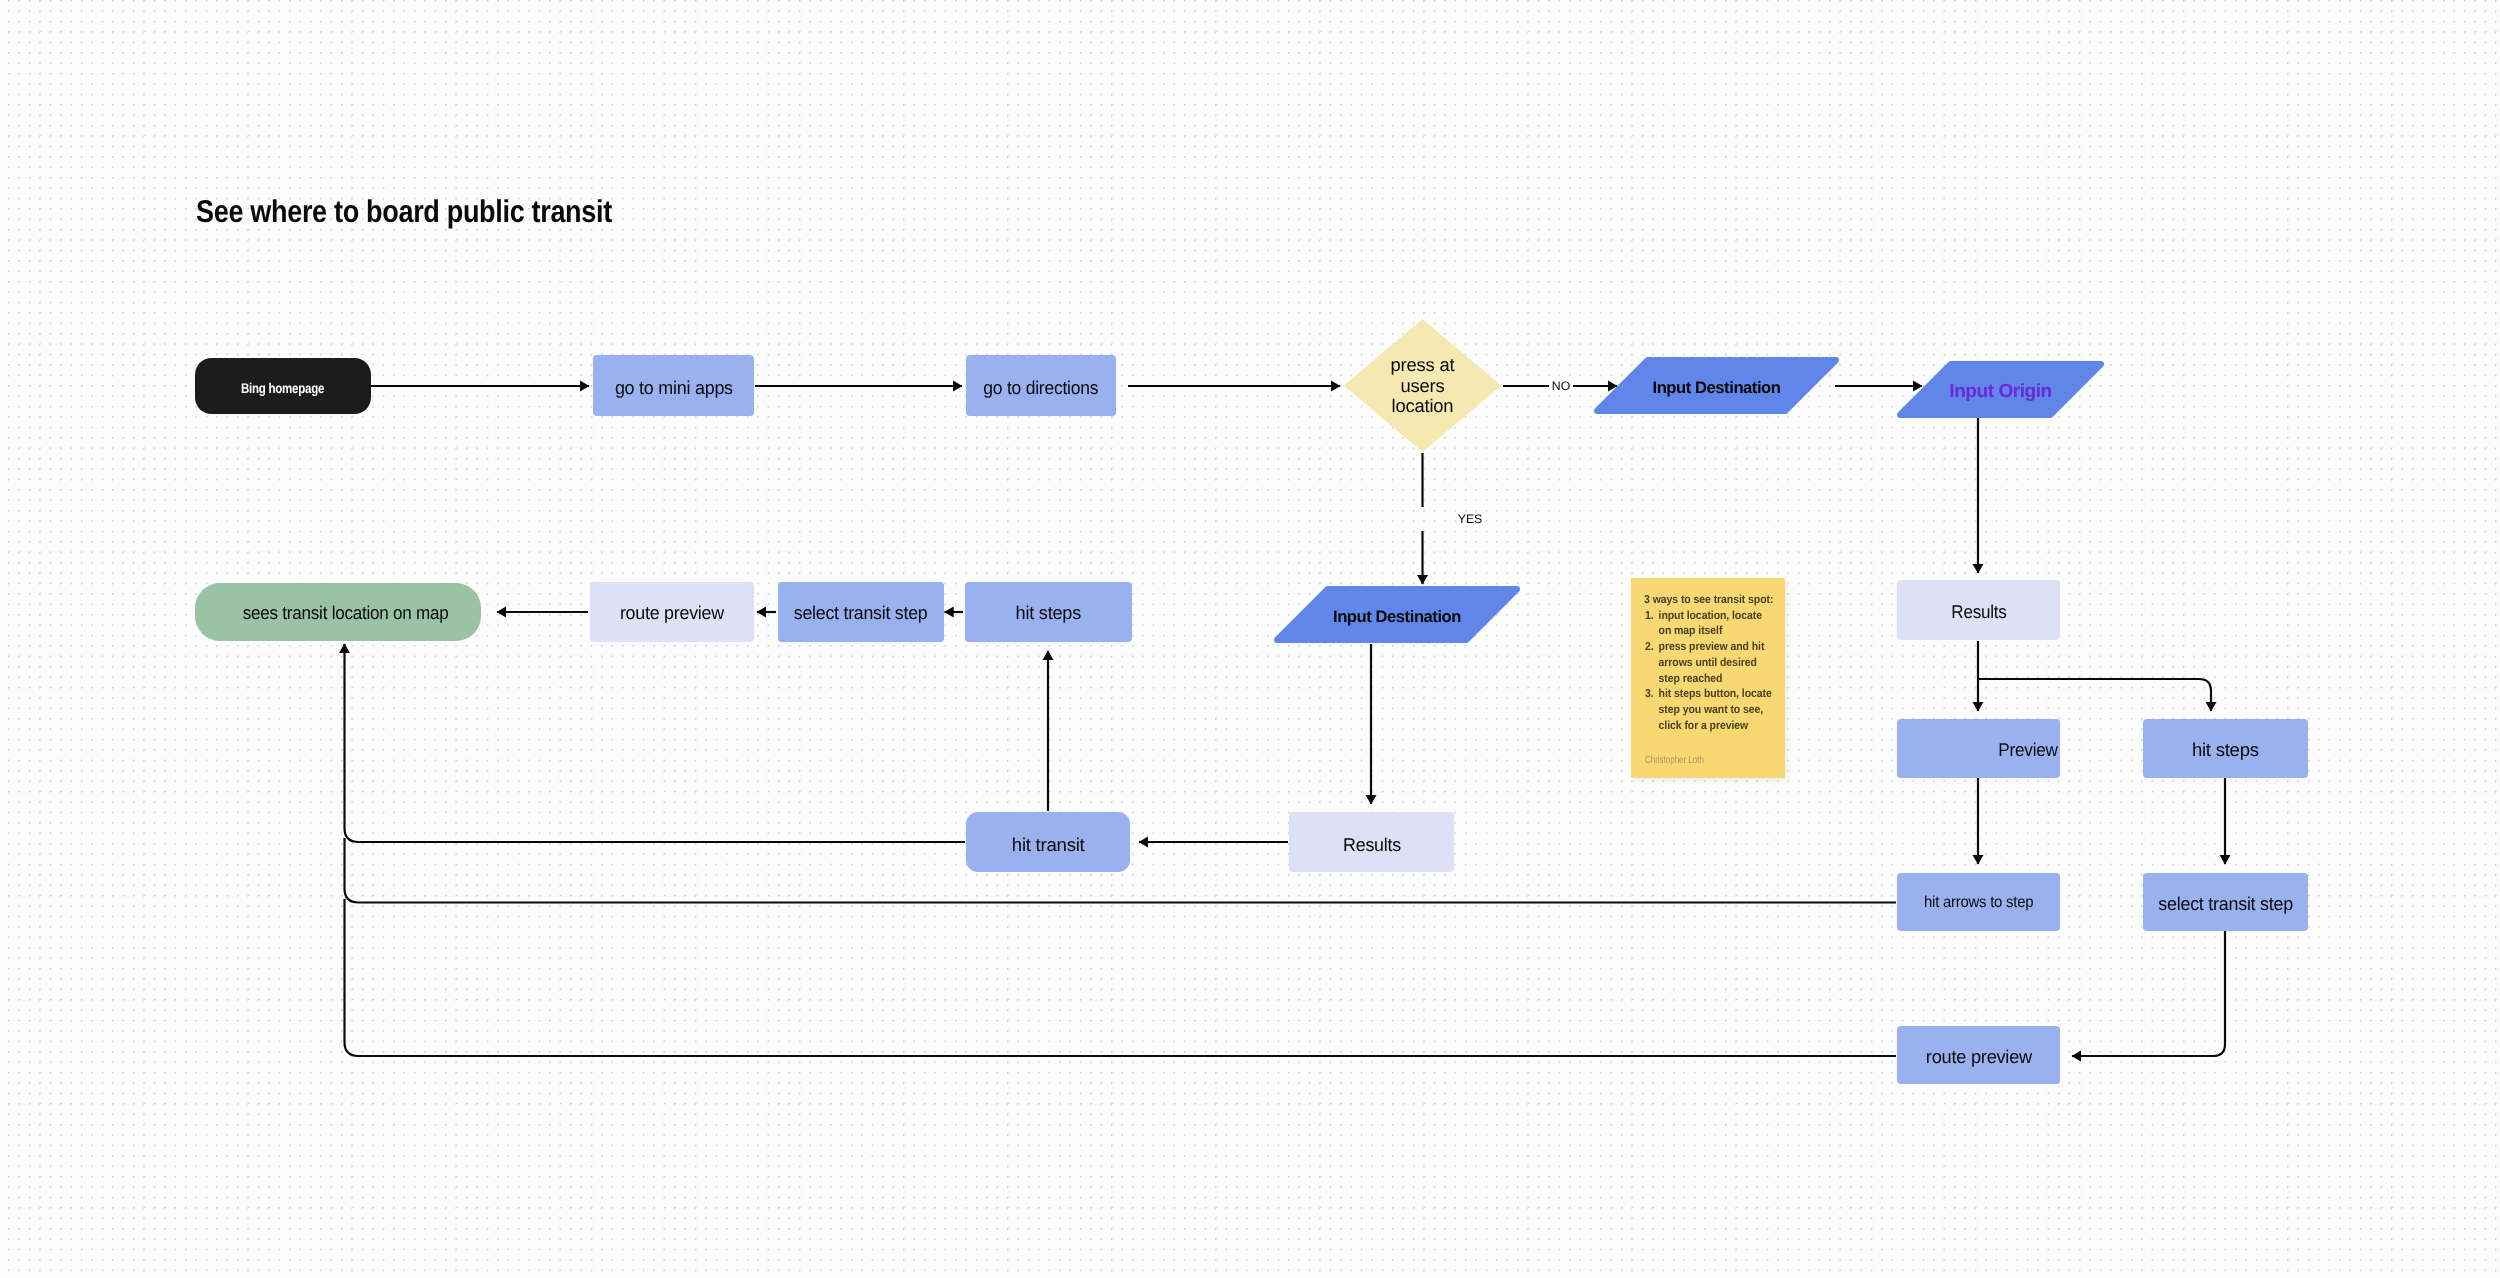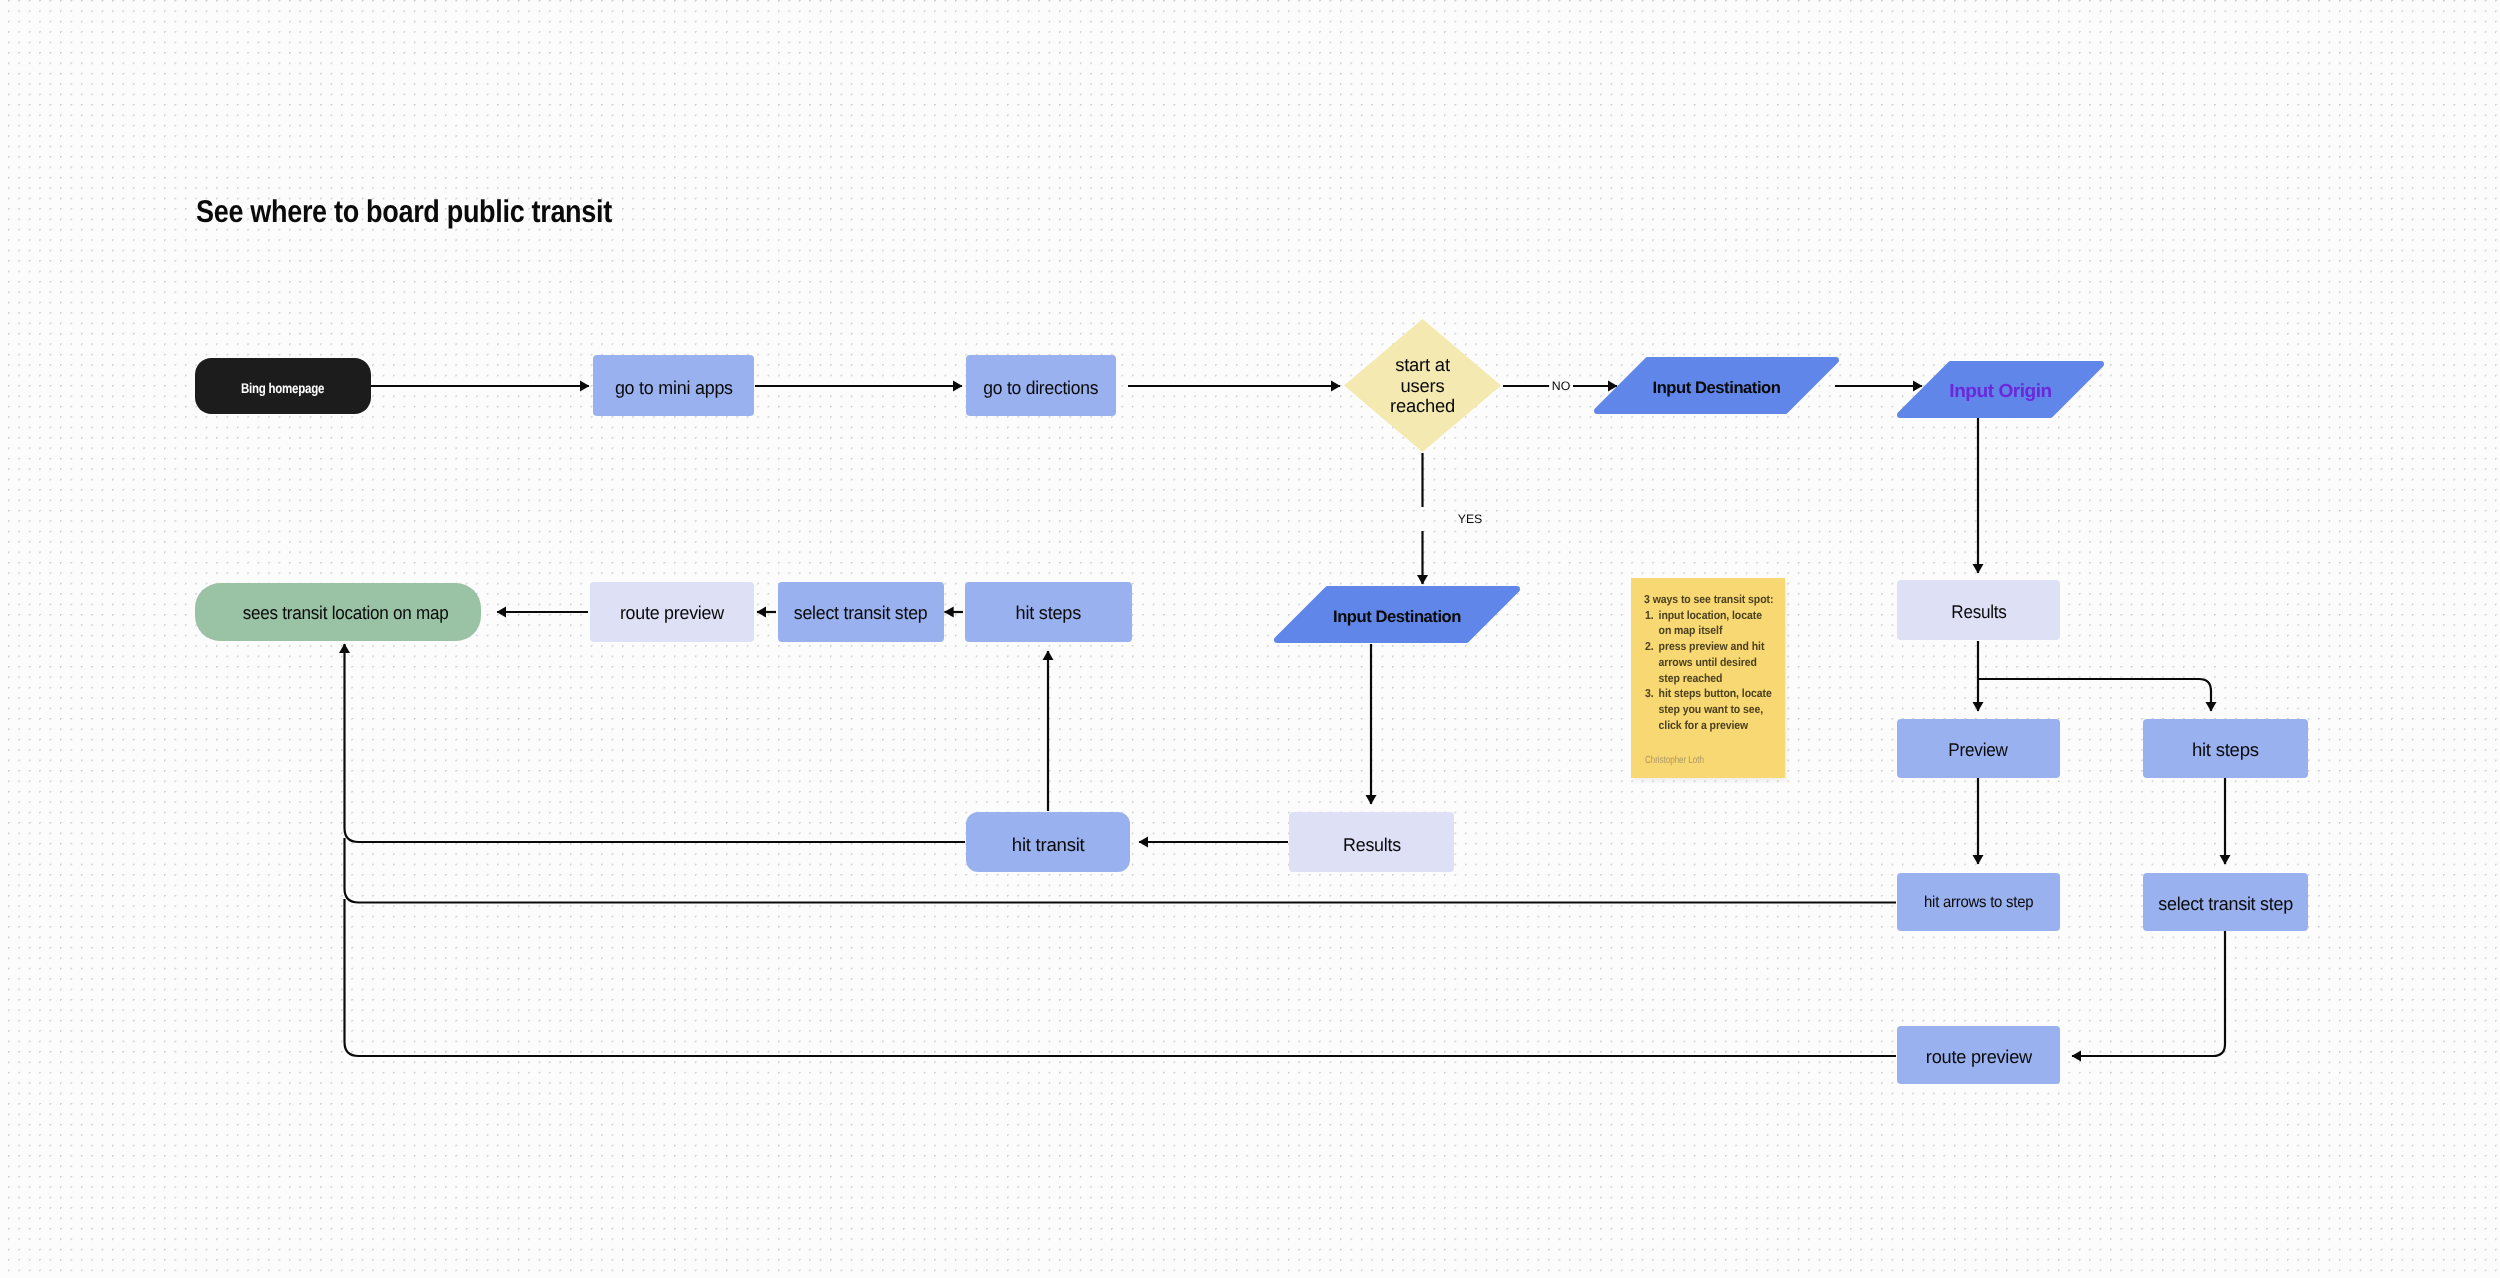--- a/index.html
+++ b/index.html
@@ -74,21 +74,21 @@
     <div class="node n-pill" style="left: 195px; top: 358px; width: 176px; height: 56px; background: rgb(28, 28, 28); color: rgb(255, 255, 255); font-size: 14px; font-weight: bold; letter-spacing: -0.3px; border-radius: 16.5px;">
       <span class="lbl" style="position: relative; top: 2.6px; display: inline-block; transform: scaleX(0.823);">Bing homepage</span>
     </div>
     <div class="node n-rect" style="left: 593px; top: 355px; width: 161px; height: 61px; background: rgb(154, 177, 240); color: rgb(10, 10, 10); font-size: 18.5px; font-weight: normal; letter-spacing: -0.25px; border-radius: 4px;">
       <span class="lbl" style="position: relative; top: 2.4px; display: inline-block; transform: scaleX(0.969);">go to  mini apps</span>
     </div>
     <div class="node n-rect" style="left: 966px; top: 355px; width: 150px; height: 61px; background: rgb(154, 177, 240); color: rgb(10, 10, 10); font-size: 18.5px; font-weight: normal; letter-spacing: -0.25px; border-radius: 4px;">
       <span class="lbl" style="position: relative; top: 2.4px; display: inline-block; transform: scaleX(0.9454);">go to  directions</span>
     </div>
     <div class="node n-diamond" style="left: 1344px; top: 319px; width: 157px; height: 133px; background: rgb(244, 233, 176); color: rgb(10, 10, 10); font-size: 18.4px; font-weight: normal; letter-spacing: -0.2px; line-height: 20.5px; clip-path: polygon(50% 0%, 100% 50%, 50% 100%, 0% 50%);">
-      <span class="lbl" style="width: 66px; position: relative; top: 0.5px;">start at users reached</span>
+      <span class="lbl" style="width: 66px; position: relative; top: 0.5px;">press at users location</span>
     </div>
     <div class="node n-parallelogram" style="left: 1594px; top: 357px; width: 245px; height: 57px; background: none; color: rgb(10, 10, 10); font-size: 16.6px; font-weight: bold; letter-spacing: -0.44px;">
       <svg width="245" height="57" viewBox="0 0 245 57" style="position: absolute; left: 0px; top: 0px;">
         <path d="M53.7,3.2 L241.8,3.2 L191.3,53.8 L3.2,53.8 Z" fill="#6086ea" stroke="#6086ea" stroke-width="6.4" stroke-linejoin="round"></path>
       </svg>
       <span class="lbl" style="position: relative; top: 2.4px;">Input Destination</span>
     </div>
     <div class="node n-parallelogram" style="left: 1897px; top: 361px; width: 207px; height: 57px; background: none; color: #6d28d9; font-size: 19px; font-weight: bold; letter-spacing: -0.44px;">
       <svg width="207" height="57" viewBox="0 0 207 57" style="position: absolute; left: 0px; top: 0px;">
         <path d="M53.7,3.2 L203.8,3.2 L153.3,53.8 L3.2,53.8 Z" fill="#6086ea" stroke="#6086ea" stroke-width="6.4" stroke-linejoin="round"></path>
@@ -109,21 +109,21 @@
     </div>
     <div class="node n-parallelogram" style="left: 1274px; top: 586px; width: 246px; height: 57px; background: none; color: rgb(10, 10, 10); font-size: 16.6px; font-weight: bold; letter-spacing: -0.44px;">
       <svg width="246" height="57" viewBox="0 0 246 57" style="position: absolute; left: 0px; top: 0px;">
         <path d="M53.7,3.2 L242.8,3.2 L192.3,53.8 L3.2,53.8 Z" fill="#6086ea" stroke="#6086ea" stroke-width="6.4" stroke-linejoin="round"></path>
       </svg>
       <span class="lbl" style="position: relative; top: 2.4px;">Input Destination</span>
     </div>
     <div class="node n-rect" style="left: 1897px; top: 580px; width: 163px; height: 60px; background: rgb(222, 224, 246); color: rgb(10, 10, 10); font-size: 18.5px; font-weight: normal; letter-spacing: -0.25px; border-radius: 4px;">
       <span class="lbl" style="position: relative; top: 1.9px; display: inline-block; transform: scaleX(0.924);">Results</span>
     </div>
-    <div class="node n-rect" style="left: 1897px; top: 719px; width: 163px; height: 59px; background: rgb(154, 177, 240); color: rgb(10, 10, 10); font-size: 18.5px; font-weight: normal; letter-spacing: -0.25px; border-radius: 4px;">
+    <div class="node n-rect" style="left: 1897px; top: 719px; width: 163px; height: 59px; background: rgb(154, 177, 240); color: rgb(10, 10, 10); font-size: 18.5px; font-weight: normal; letter-spacing: -0.25px; border-radius: 4px; justify-content: flex-end;">
       <span class="lbl" style="position: relative; top: 1.4px; display: inline-block; transform: scaleX(0.928);">Preview</span>
     </div>
     <div class="node n-rect" style="left: 2143px; top: 719px; width: 165px; height: 59px; background: rgb(154, 177, 240); color: rgb(10, 10, 10); font-size: 18.5px; font-weight: normal; letter-spacing: -0.25px; border-radius: 4px;">
       <span class="lbl" style="position: relative; top: 1.4px; display: inline-block; transform: scaleX(1.0035);">hit steps</span>
     </div>
     <div class="node n-rect" style="left: 966px; top: 812px; width: 164px; height: 60px; background: rgb(154, 177, 240); color: rgb(10, 10, 10); font-size: 18.5px; font-weight: normal; letter-spacing: -0.25px; border-radius: 12px;">
       <span class="lbl" style="position: relative; top: 2.4px; display: inline-block; transform: scaleX(1.0057);">hit transit</span>
     </div>
     <div class="node n-rect" style="left: 1289px; top: 812px; width: 165px; height: 60px; background: rgb(222, 224, 246); color: rgb(10, 10, 10); font-size: 18.5px; font-weight: normal; letter-spacing: -0.25px; border-radius: 4px;">
       <span class="lbl" style="position: relative; top: 2.4px; display: inline-block; transform: scaleX(0.9663);">Results</span>

